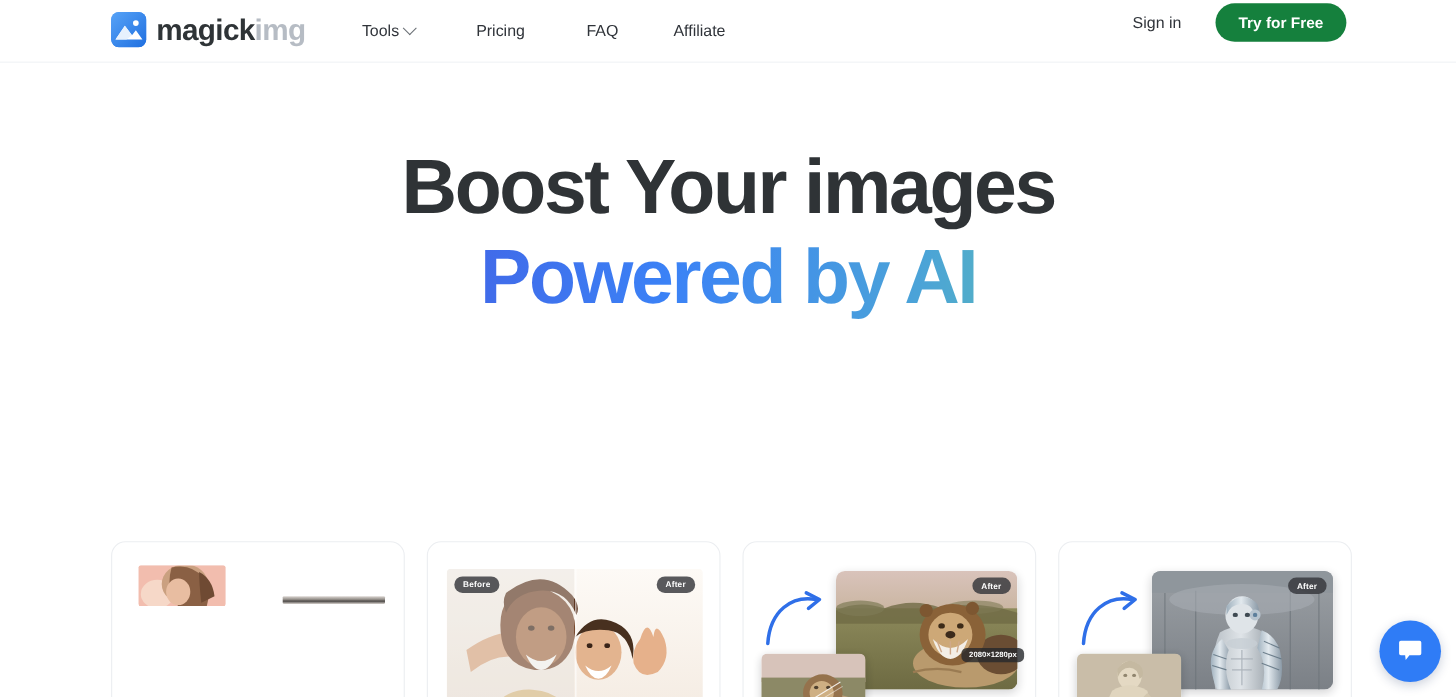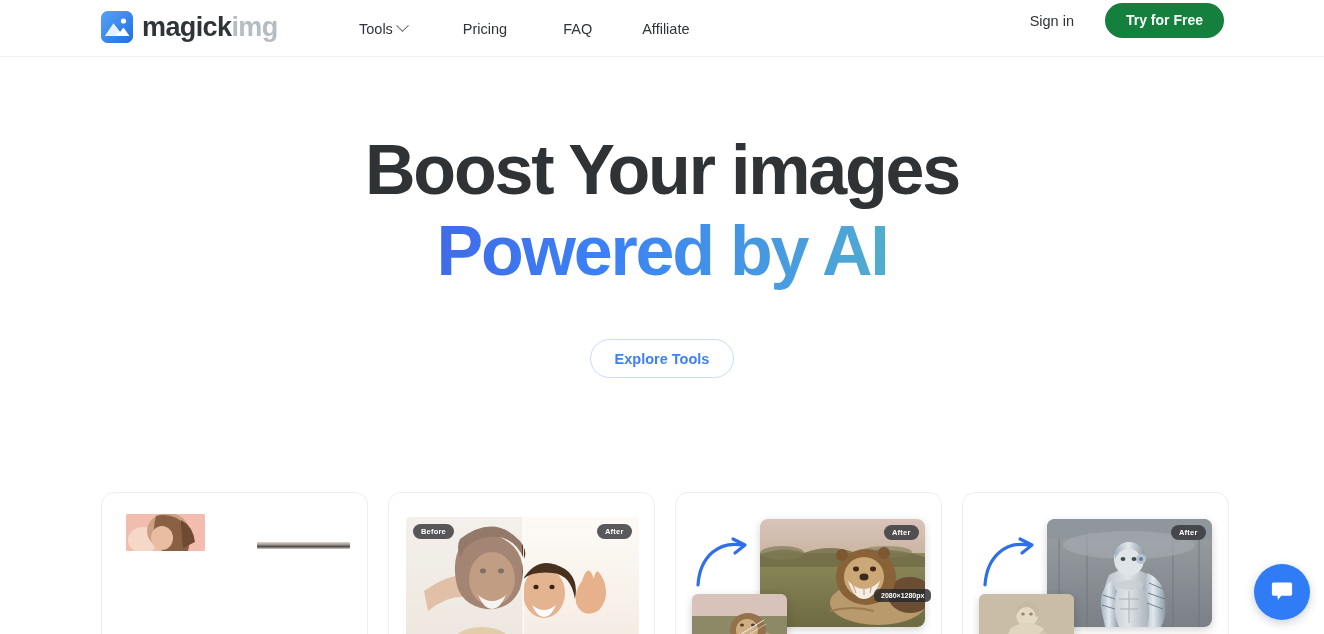--- a/index.html
+++ b/index.html
@@ -66,21 +66,21 @@
     font-size: 14.5px;
     color: #30343a;
     text-decoration: none;
     padding: 6px 0;
     display: inline-flex;
     align-items: center;
     gap: 5px;
     white-space: nowrap;
     cursor: pointer;
   }
-  .nav-gap-1 { margin-right: 56px; margin-left: 30px; }
+  .nav-gap-1 { margin-right: 56px; }
   .nav-gap-2 { margin-right: 56px; }
   .nav-gap-3 { margin-right: 50px; }
   .chev {
     width: 9px; height: 9px;
     border-right: 1.6px solid #6b7076;
     border-bottom: 1.6px solid #6b7076;
     transform: rotate(45deg) translate(-2px,-2px);
     display: inline-block;
   }
 
@@ -353,21 +353,20 @@
   </div>
 </div>
 
 <section class="hero">
   <h1>
     <span>Boost Your images</span>
     <span class="line2">Powered by AI</span>
   </h1>
 
   <div class="cta-row">
-    <button class="btn-outline">Explore Tools</button>
   </div>
 </section>
 
 <div class="cards">
 
   <div class="card">
     <div class="c1-img">
       <svg class="sc" viewBox="0 0 79 37" preserveAspectRatio="none" aria-hidden="true">
         <rect width="79" height="37" fill="#f2bdae"></rect>
         <ellipse cx="17" cy="26" rx="15" ry="13" fill="#f6d8c8"></ellipse>

